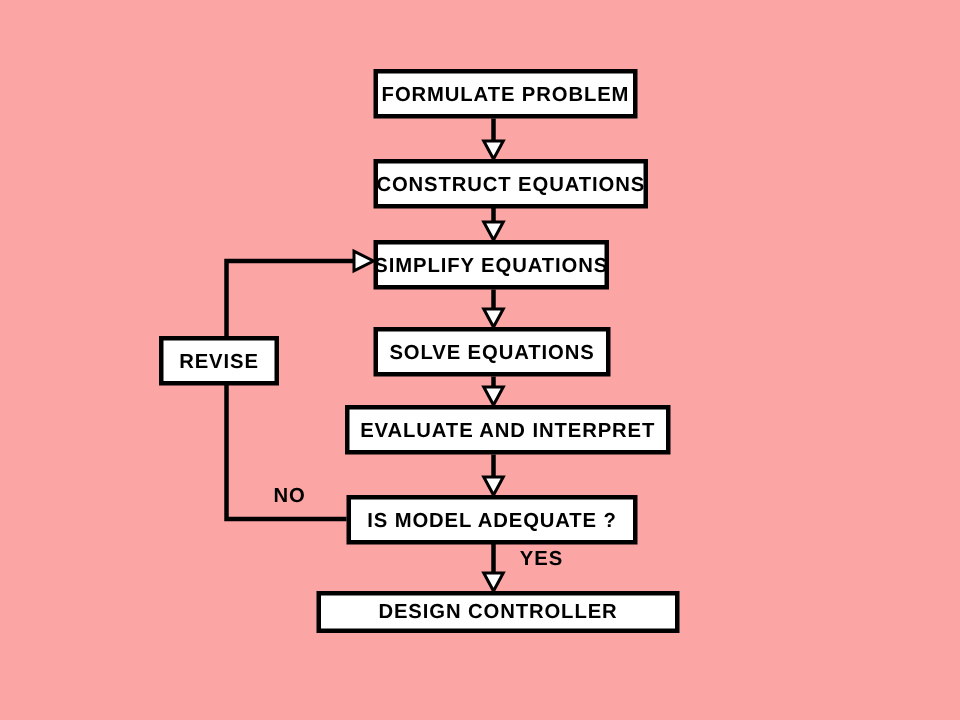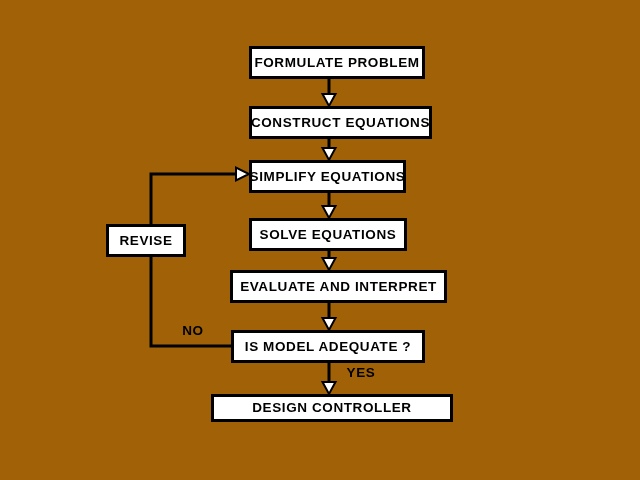--- a/index.html
+++ b/index.html
@@ -4,21 +4,21 @@
 <style>
   html, body {
     margin: 0;
     padding: 0;
     background: #ffffff;
   }
   #canvas {
     position: relative;
     width: 640px;
     height: 480px;
-    background: #a16207;
+    background: #fca5a5;
     overflow: hidden;
     font-family: "Liberation Sans", "DejaVu Sans", sans-serif;
   }
   #flow-svg {
     position: absolute;
     left: 0;
     top: 0;
     width: 640px;
     height: 480px;
   }

